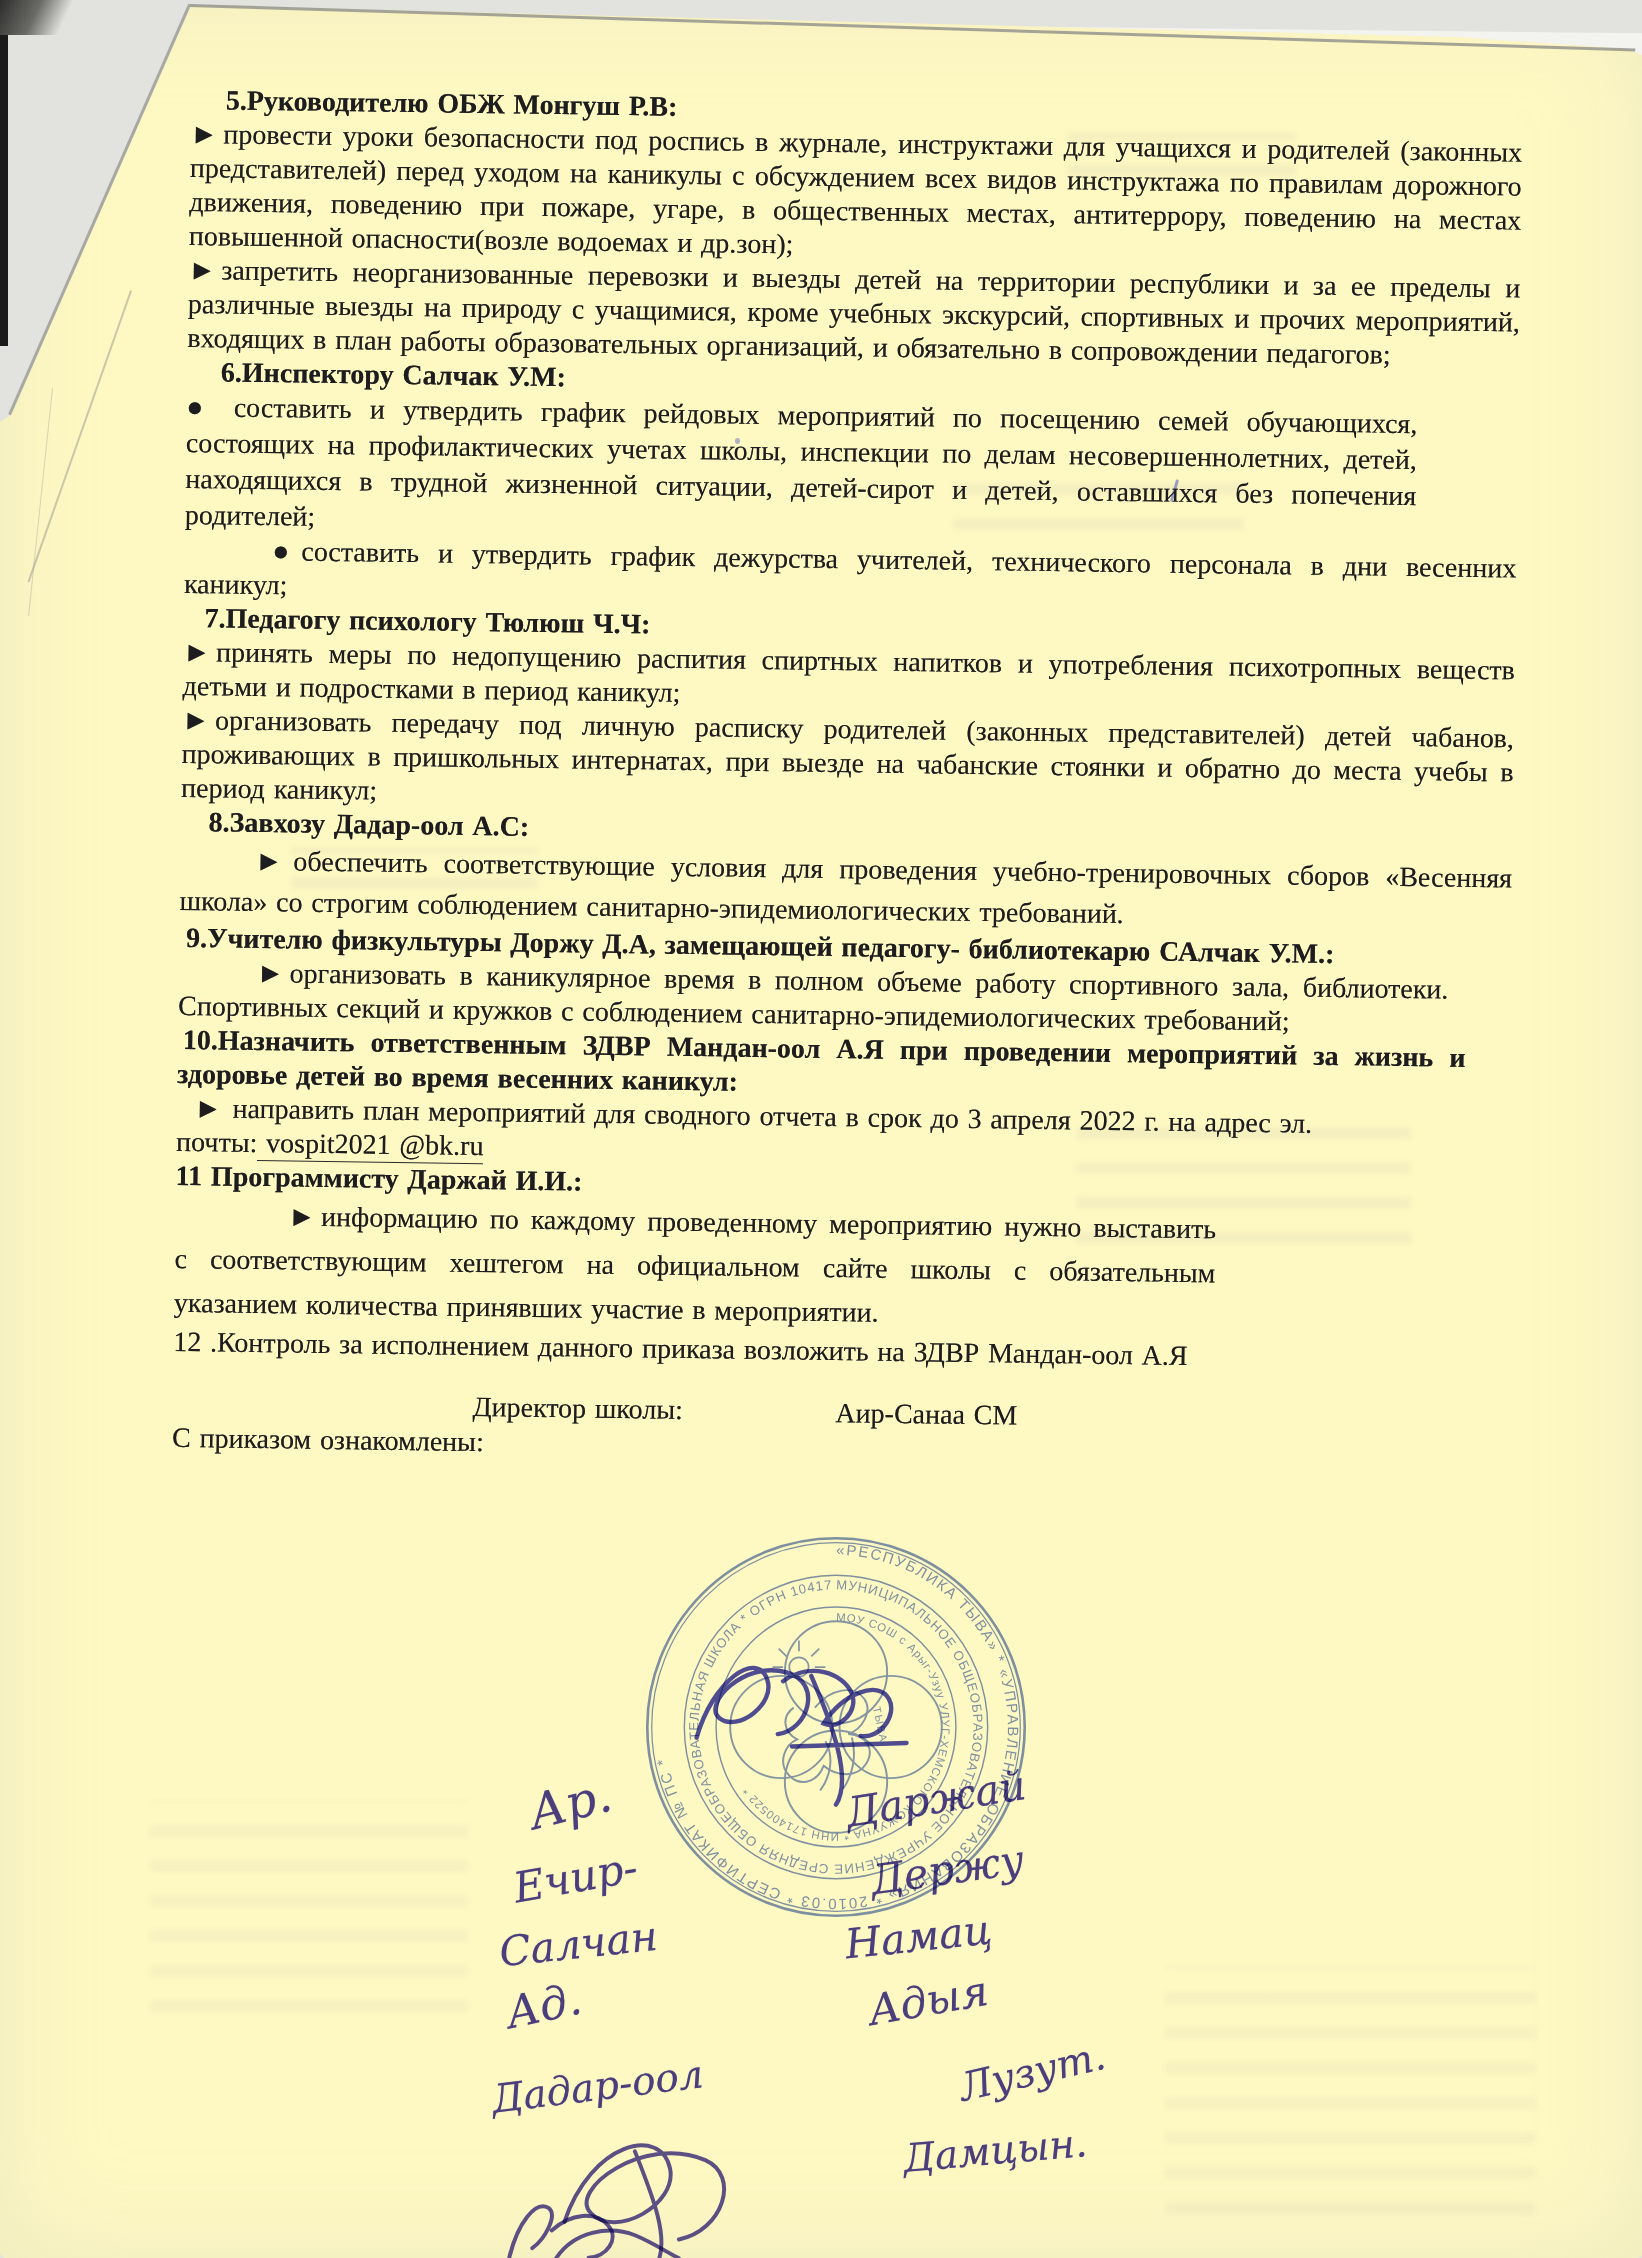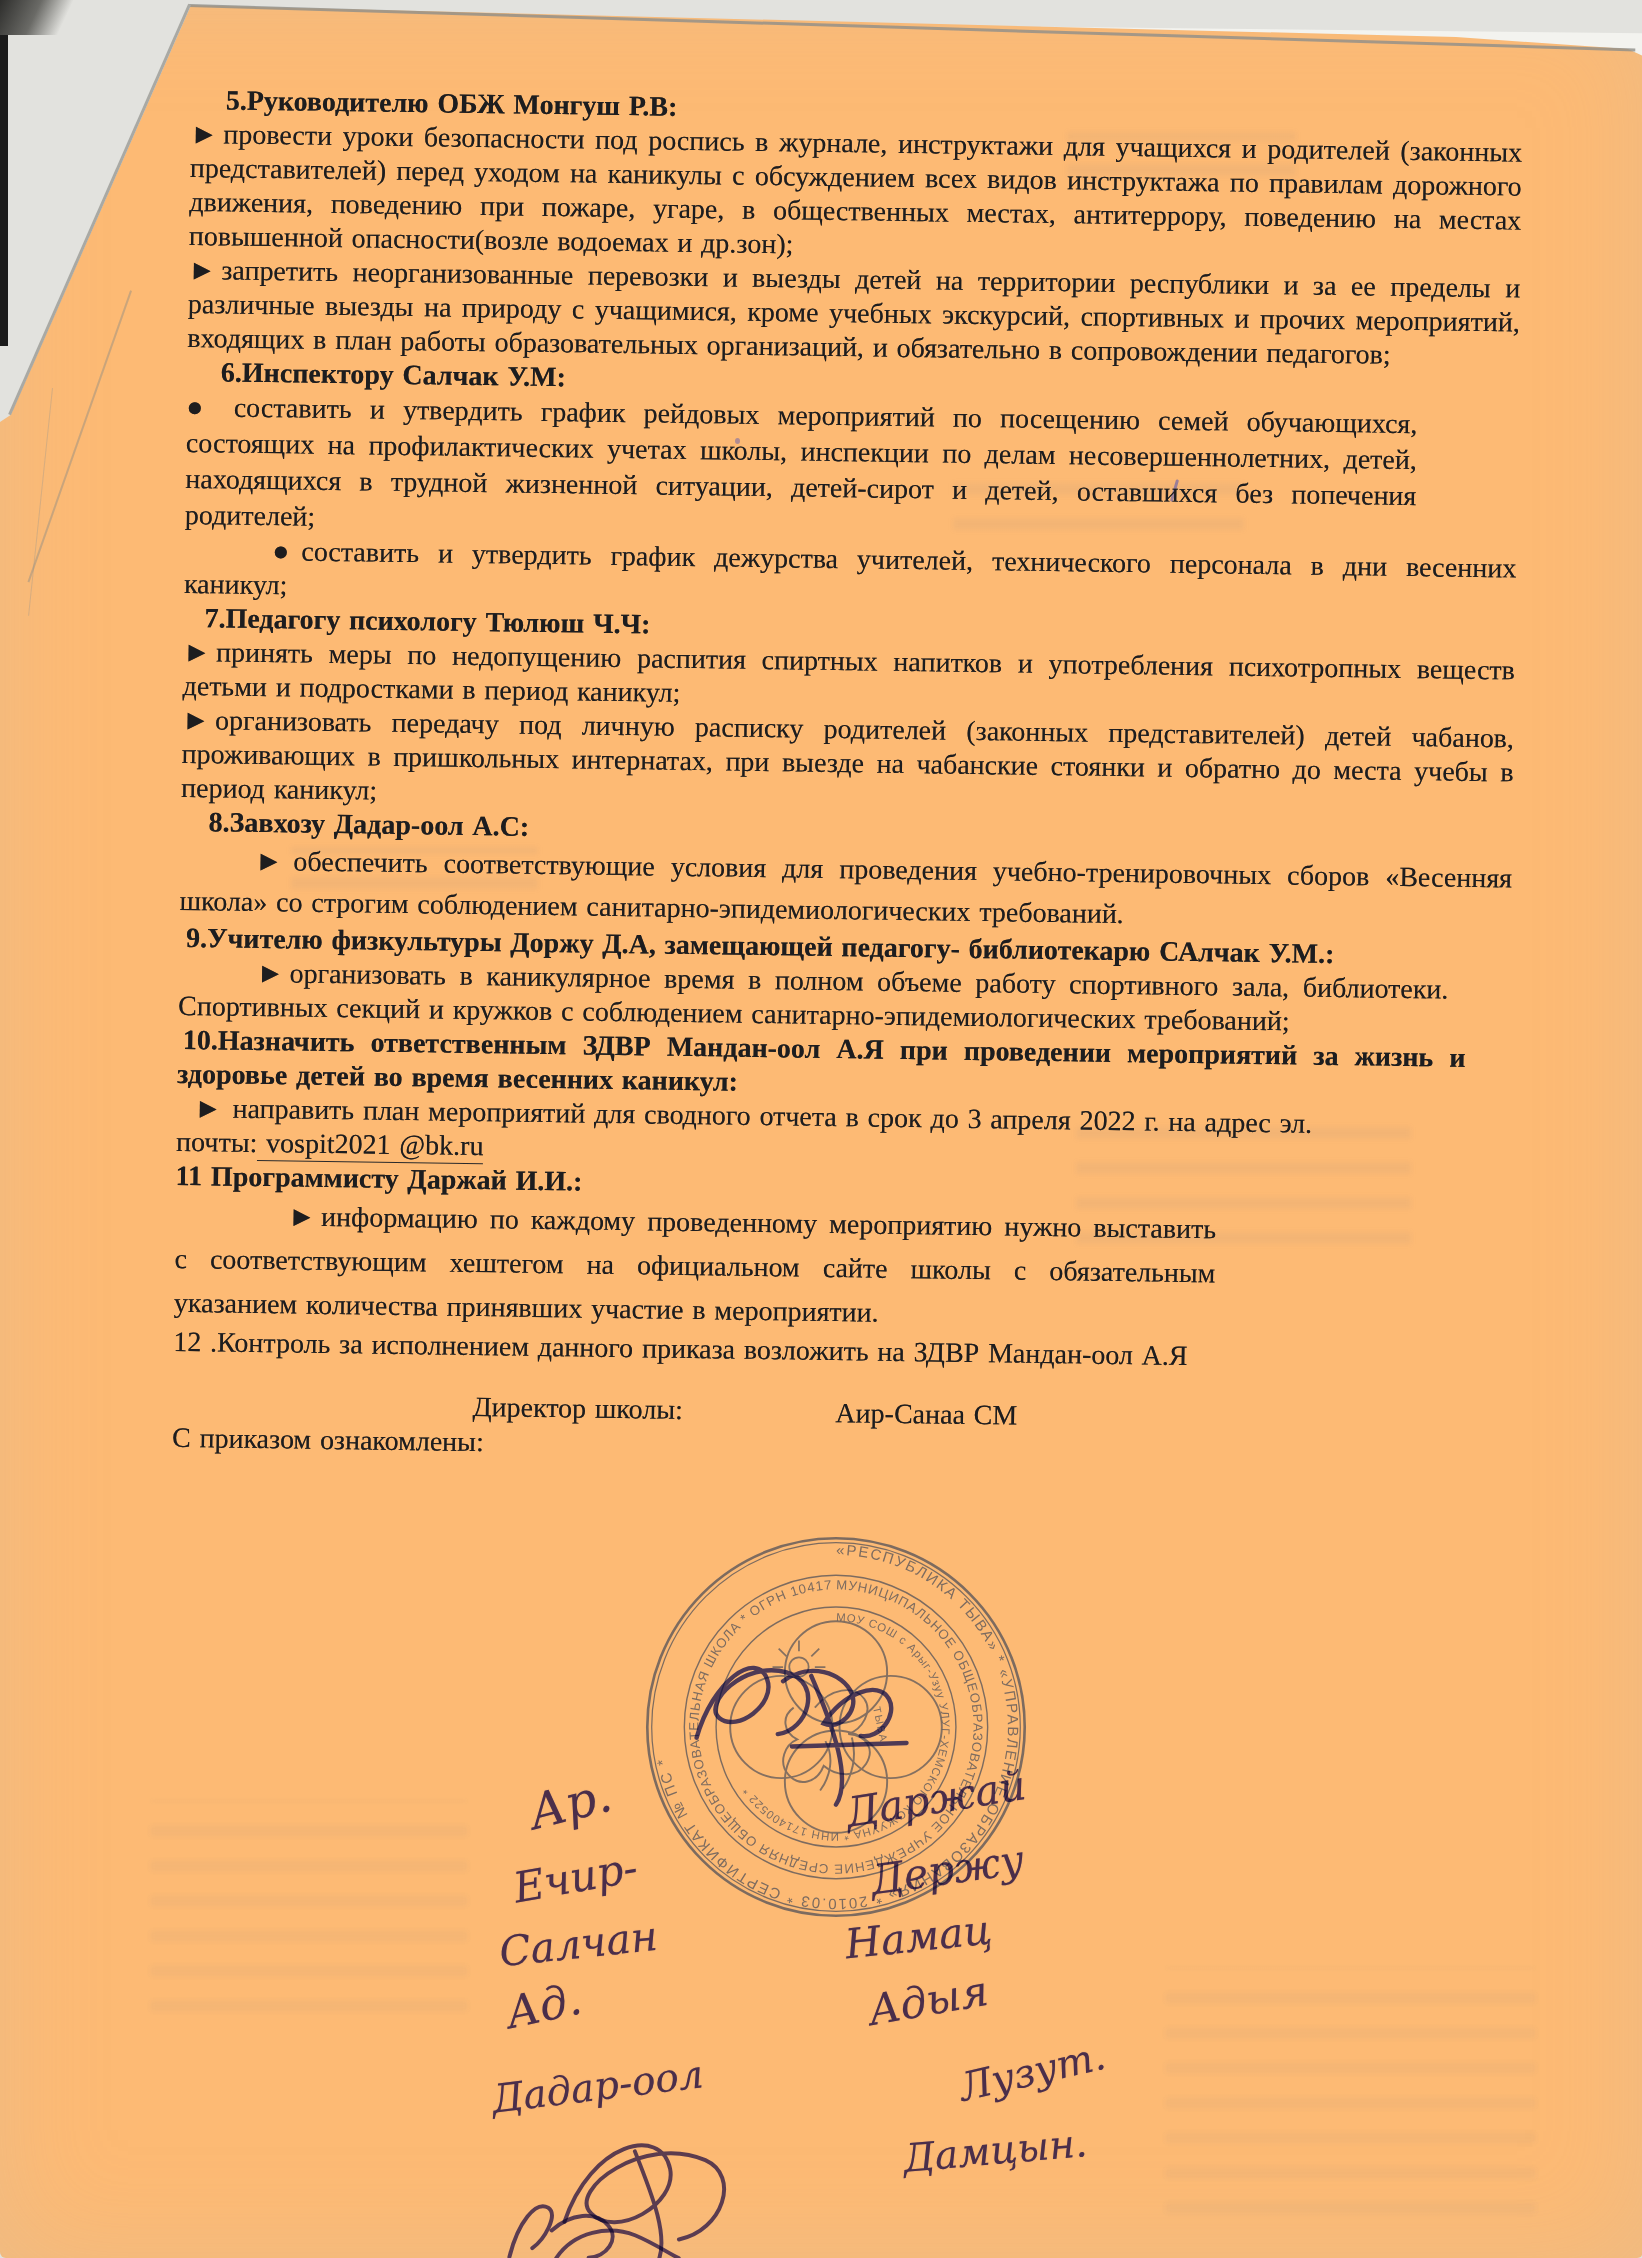--- a/index.html
+++ b/index.html
@@ -10,21 +10,21 @@
   }
   #scan{position:absolute;inset:0;}
   
   .black-strip{position:absolute;left:0;top:0;width:8px;height:346px;background:#1b1b1b;}
   .corner-blob{position:absolute;left:0;top:0;width:76px;height:35px;
     background:linear-gradient(115deg,#2e2e2c 0%,#6a6a66 45%,rgba(120,120,116,0) 80%);}
   
   .second-sheet{position:absolute;left:1041px;top:30px;width:602px;height:30px;
     background:#f3f3ef;border-bottom:1.8px solid #a8a8a2;transform:rotate(0.6deg);}
   
-  .page{position:absolute;inset:0;background:#fdba74;
+  .page{position:absolute;inset:0;background:#fef9c3;
     clip-path:polygon(191px 5.3px,1456px 37px,1628px 49px,1643px 56px,1643px 2258px,0px 2258px,0px 422px,10.6px 415px);
     box-shadow:inset 0 0 106px rgba(190,190,182,0.25);border-radius:6px;}
   .top-edge{position:absolute;left:189px;top:4.4px;width:1447px;height:2.6px;background:#8f8f8a;
     transform:rotate(1.76deg);transform-origin:0 0;opacity:.8;}
   .fold-edge{position:absolute;left:191px;top:5.3px;width:448px;height:2.6px;background:#a9a9a4;
     transform:rotate(113.7deg);transform-origin:0 0;}
   .fold-shade{position:absolute;left:0;top:0;width:282px;height:494px;
     background:linear-gradient(160deg,rgba(150,150,144,0.25) 0%,rgba(150,150,144,0) 38%);
     clip-path:polygon(191px 5.3px,10.6px 415px,0 422px,0 0);}
   .crease-2{position:absolute;left:132px;top:291px;width:309px;height:1.8px;background:rgba(140,140,134,0.45);

